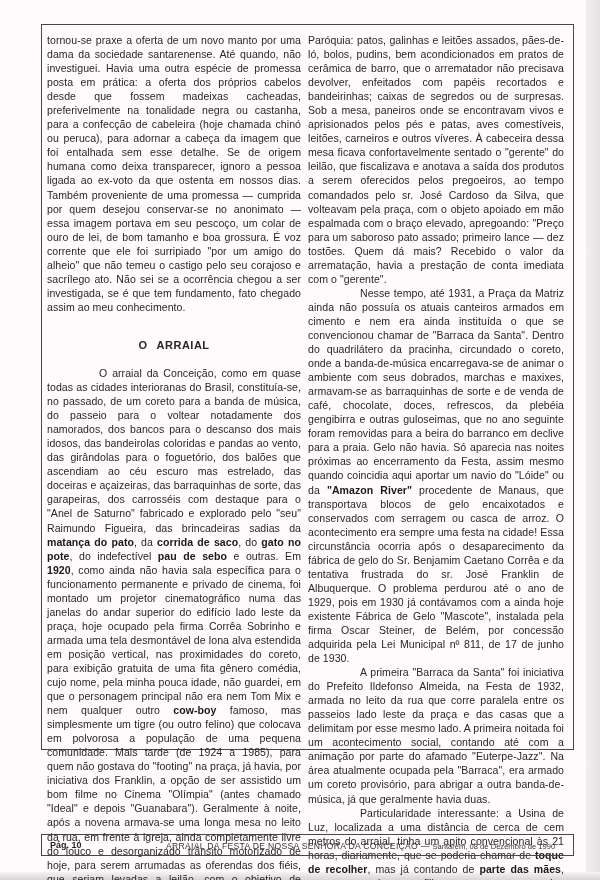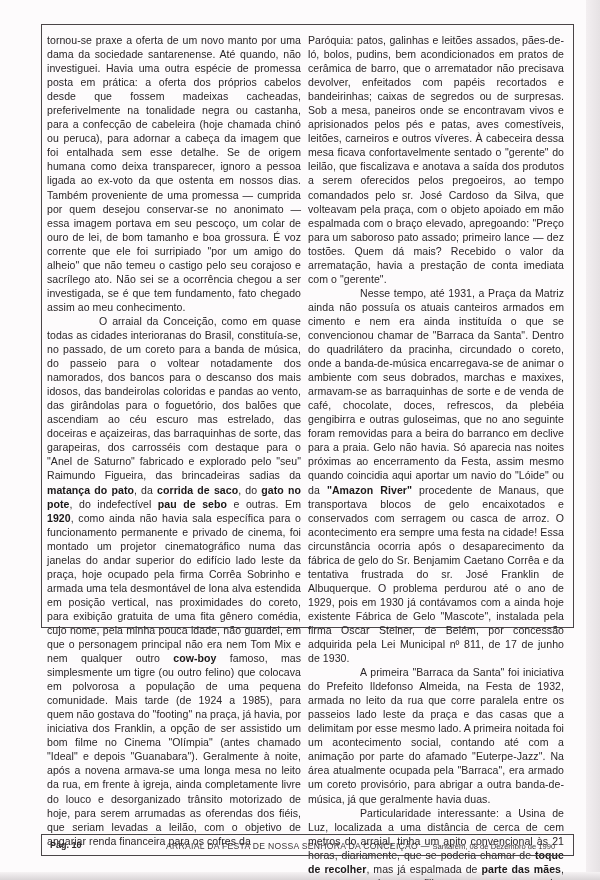--- a/index.html
+++ b/index.html
@@ -11,21 +11,21 @@
   }
   .page-edge {
     position: absolute; right: 0; top: 0; width: 14px; height: 880px;
     background: linear-gradient(to right, #f3eff1, #e6e2e4);
   }
   .bottom-shade {
     position: absolute; left: 0; bottom: 0; width: 600px; height: 8px;
     background: linear-gradient(to bottom, #f5f2f3, #d9d5d7);
   }
   .main-box {
-    position: absolute; left: 41px; top: 24px; width: 533px; height: 604px;
+    position: absolute; left: 41px; top: 24px; width: 533px; height: 726px;
     border: 1px solid #4a4547; border-left-width: 1.5px;
     box-sizing: border-box;
     text-decoration: underline;
   }
   .col {
     position: absolute; top: 8px;
     font-size: 10.55px; line-height: 14.05px;
     text-align: justify; letter-spacing: 0.05px;
   }
   .col-left { left: 5px; width: 254px; }
@@ -53,27 +53,28 @@
 </style>
 </head>
 <body>
 
 <div class="page-edge"></div>
 <div class="bottom-shade"></div>
 
 <div class="main-box">
   <div class="col col-left">
     <p>tornou-se praxe a oferta de um novo manto por uma dama da sociedade santarenense. Até quando, não investiguei. Havia uma outra espécie de promessa posta em prática: a oferta dos próprios cabelos desde que fossem madeixas cacheadas, preferivelmente na tonalidade negra ou castanha, para a confecção de cabeleira (hoje chamada chinó ou peruca), para adornar a cabeça da imagem que foi entalhada sem esse detalhe. Se de origem humana como deixa transparecer, ignoro a pessoa ligada ao ex-voto da que ostenta em nossos dias. Também proveniente de uma promessa — cumprida por quem desejou conservar-se no anonimato — essa imagem portava em seu pescoço, um colar de ouro de lei, de bom tamanho e boa grossura. É voz corrente que ele foi surripiado "por um amigo do alheio" que não temeu o castigo pelo seu corajoso e sacrílego ato. Não sei se a ocorrência chegou a ser investigada, se é que tem fundamento, fato chegado assim ao meu conhecimento.</p>
+    <p class="section-title">O ARRAIAL</p>
     <p class="indent"><span>O arraial da Conceição, como em quase todas as cidades interioranas do Brasil, constituía-se, no passado, de um coreto para a banda de música, do passeio para o voltear notadamente dos namorados, dos bancos para o descanso dos mais idosos, das bandeirolas coloridas e pandas ao vento, das girândolas para o foguetório, dos balões que ascendiam ao céu escuro mas estrelado, das doceiras e açaizeiras, das barraquinhas de sorte, das garapeiras, dos carrosséis com destaque para o "Anel de Saturno" fabricado e explorado pelo "seu" Raimundo Figueira, das brincadeiras sadias da </span><b>matança do pato</b><span>, da </span><b>corrida de saco</b><span>, do </span><b>gato no pote</b><span>, do indefectível </span><b>pau de sebo</b><span> e outras. Em </span><b>1920</b><span>, como ainda não havia sala específica para o funcionamento permanente e privado de cinema, foi montado um projetor cinematográfico numa das janelas do andar superior do edifício lado leste da praça, hoje ocupado pela firma Corrêa Sobrinho e armada uma tela desmontável de lona alva estendida em posição vertical, nas proximidades do coreto, para exibição gratuita de uma fita gênero comédia, cujo nome, pela minha pouca idade, não guardei, em que o personagem principal não era nem Tom Mix e nem qualquer outro </span><b>cow-boy</b><span> famoso, mas simplesmente um tigre (ou outro felino) que colocava em polvorosa a população de uma pequena comunidade. Mais tarde (de 1924 a 1985), para quem não gostava do "footing" na praça, já havia, por iniciativa dos Franklin, a opção de ser assistido um bom filme no Cinema "Olímpia" (antes chamado "Ideal" e depois "Guanabara"). Geralmente à noite, após a novena armava-se uma longa mesa no leito da rua, em frente à igreja, ainda completamente livre do louco e desorganizado trânsito motorizado de hoje, para serem arrumadas as oferendas dos fiéis, que seriam levadas a leilão, com o objetivo de angariar renda financeira para os cofres da</span></p>
   </div>
 
   <div class="col col-right">
     <p>Paróquia: patos, galinhas e leitões assados, pães-de-ló, bolos, pudins, bem acondicionados em pratos de cerâmica de barro, que o arrematador não precisava devolver, enfeitados com papéis recortados e bandeirinhas; caixas de segredos ou de surpresas. Sob a mesa, paneiros onde se encontravam vivos e aprisionados pelos pés e patas, aves comestíveis, leitões, carneiros e outros víveres. À cabeceira dessa mesa ficava confortavelmente sentado o "gerente" do leilão, que fiscalizava e anotava a saída dos produtos a serem oferecidos pelos pregoeiros, ao tempo comandados pelo sr. José Cardoso da Silva, que volteavam pela praça, com o objeto apoiado em mão espalmada com o braço elevado, apregoando: "Preço para um saboroso pato assado; primeiro lance — dez tostões. Quem dá mais? Recebido o valor da arrematação, havia a prestação de conta imediata com o "gerente".</p>
     <p class="indent"><span>Nesse tempo, até 1931, a Praça da Matriz ainda não possuía os atuais canteiros armados em cimento e nem era ainda instituída o que se convencionou chamar de "Barraca da Santa". Dentro do quadrilátero da pracinha, circundado o coreto, onde a banda-de-música encarregava-se de animar o ambiente com seus dobrados, marchas e maxixes, armavam-se as barraquinhas de sorte e de venda de café, chocolate, doces, refrescos, da plebéia gengibirra e outras guloseimas, que no ano seguinte foram removidas para a beira do barranco em declive para a praia. Gelo não havia. Só aparecia nas noites próximas ao encerramento da Festa, assim mesmo quando coincidia aqui aportar um navio do "Lóide" ou da </span><b>"Amazon River"</b><span> procedente de Manaus, que transportava blocos de gelo encaixotados e conservados com serragem ou casca de arroz. O acontecimento era sempre uma festa na cidade! Essa circunstância ocorria após o desaparecimento da fábrica de gelo do Sr. Benjamim Caetano Corrêa e da tentativa frustrada do sr. José Franklin de Albuquerque. O problema perdurou até o ano de 1929, pois em 1930 já contávamos com a ainda hoje existente Fábrica de Gelo "Mascote", instalada pela firma Oscar Steiner, de Belém, por concessão adquirida pela Lei Municipal nº 811, de 17 de junho de 1930.</span></p>
     <p class="indent">A primeira "Barraca da Santa" foi iniciativa do Prefeito Ildefonso Almeida, na Festa de 1932, armada no leito da rua que corre paralela entre os passeios lado leste da praça e das casas que a delimitam por esse mesmo lado. A primeira noitada foi um acontecimento social, contando até com a animação por parte do afamado "Euterpe-Jazz". Na área atualmente ocupada pela "Barraca", era armado um coreto provisório, para abrigar a outra banda-de-música, já que geralmente havia duas.</p>
-    <p class="indent"><span>Particularidade interessante: a Usina de Luz, localizada a uma distância de cerca de cem metros do arraial, tinha um apito convencional às 21 horas, diariamente, que se poderia chamar de </span><b>toque de recolher</b><span>, mas já espalmada de </span><b>parte das mães</b><span>, porque ao sairem as filhas moças para passeios noturnos,</span></p>
+    <p class="indent"><span>Particularidade interessante: a Usina de Luz, localizada a uma distância de cerca de cem metros do arraial, tinha um apito convencional às 21 horas, diariamente, que se poderia chamar de </span><b>toque de recolher</b><span>, mas já contando de </span><b>parte das mães</b><span>, porque ao sairem as filhas moças para passeios noturnos,</span></p>
   </div>
 </div>
 
 <div class="footer-box">
   <span class="footer-page">Pág. 10</span>
   <span class="footer-title"><span>ARRAIAL DA FESTA DE NOSSA SENHORA DA CONCEIÇÃO</span><span> — </span><span class="footer-date">Santarém, 08 de Dezembro de 1990</span></span>
 </div>
 
 </body></html>

